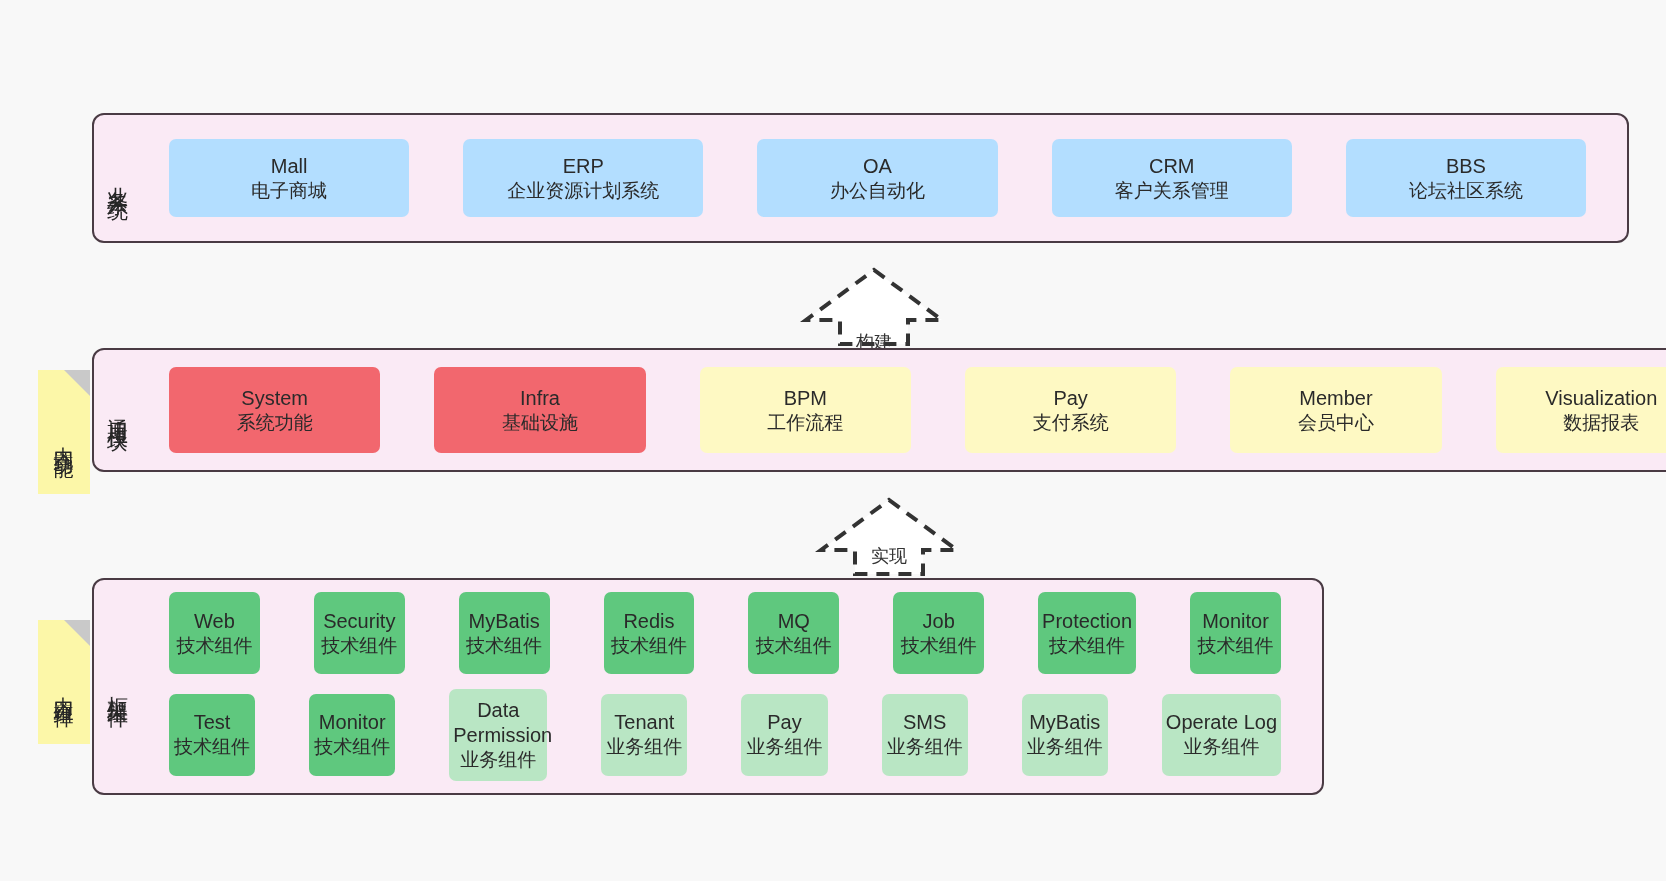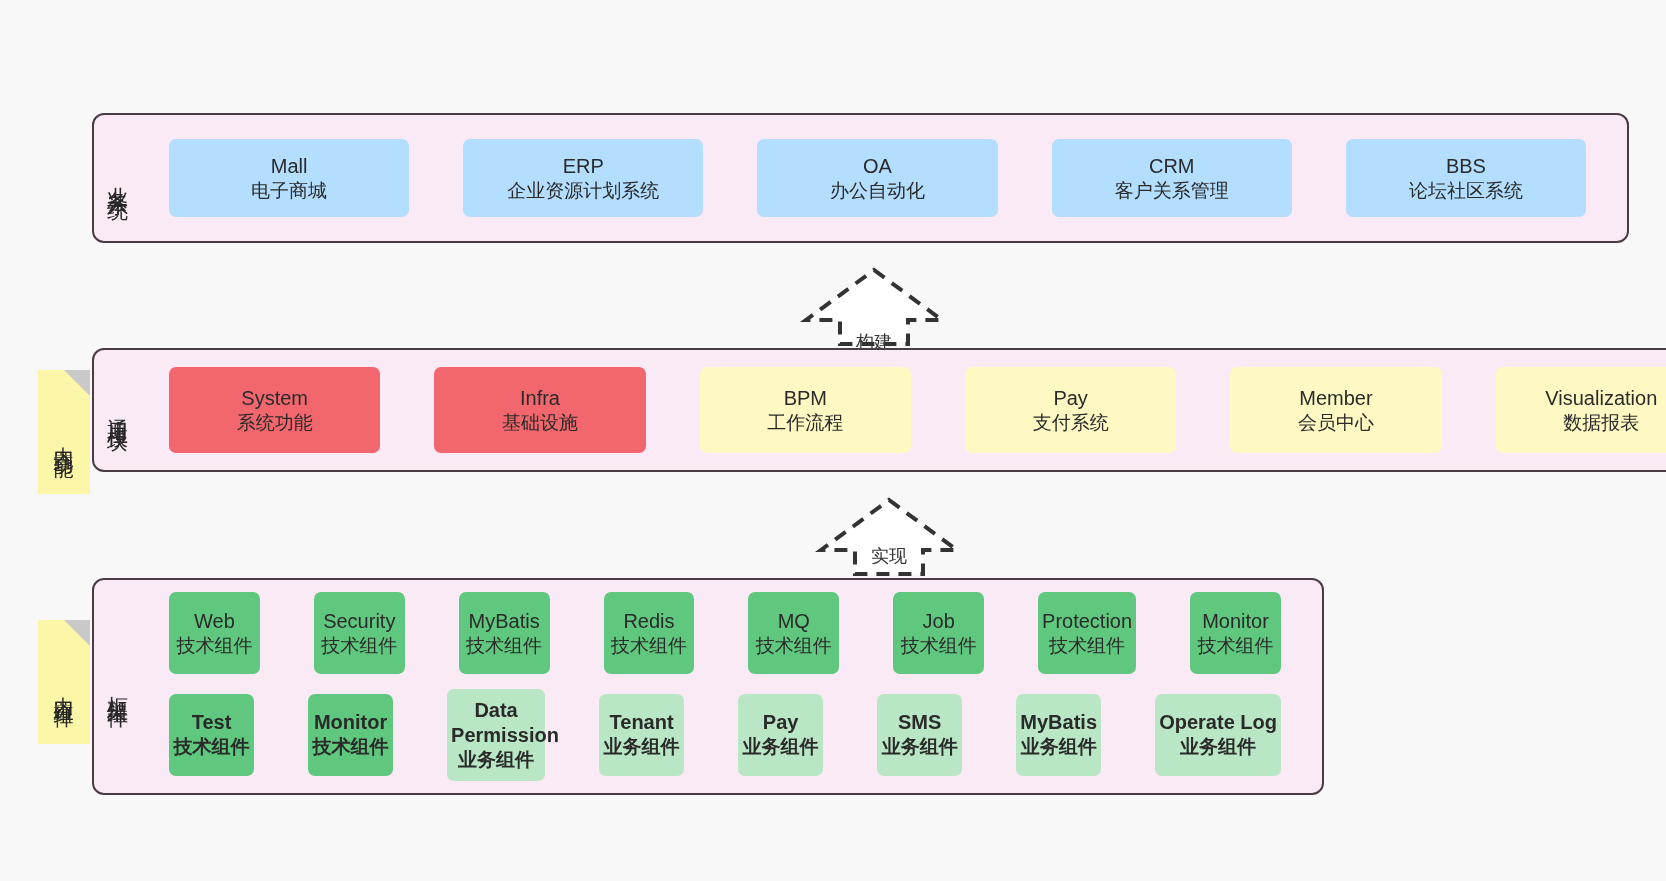--- a/index.html
+++ b/index.html
@@ -235,21 +235,21 @@
         <div class="box green">
           <div class="l1">Protection</div>
           <div class="l2">技术组件</div>
         </div>
         <div class="box green">
           <div class="l1">Monitor</div>
           <div class="l2">技术组件</div>
         </div>
       </div>
 
-      <div class="row" style="margin-top:10px;font-weight:bold;">
+      <div class="row" style="margin-top:10px;">
         <div class="box green">
           <div class="l1">Test</div>
           <div class="l2">技术组件</div>
         </div>
         <div class="box green">
           <div class="l1">Monitor</div>
           <div class="l2">技术组件</div>
         </div>
         <div class="box lgreen" style="height:92px;">
           <div class="l1" style="max-width:90px;">Data Permission</div>

